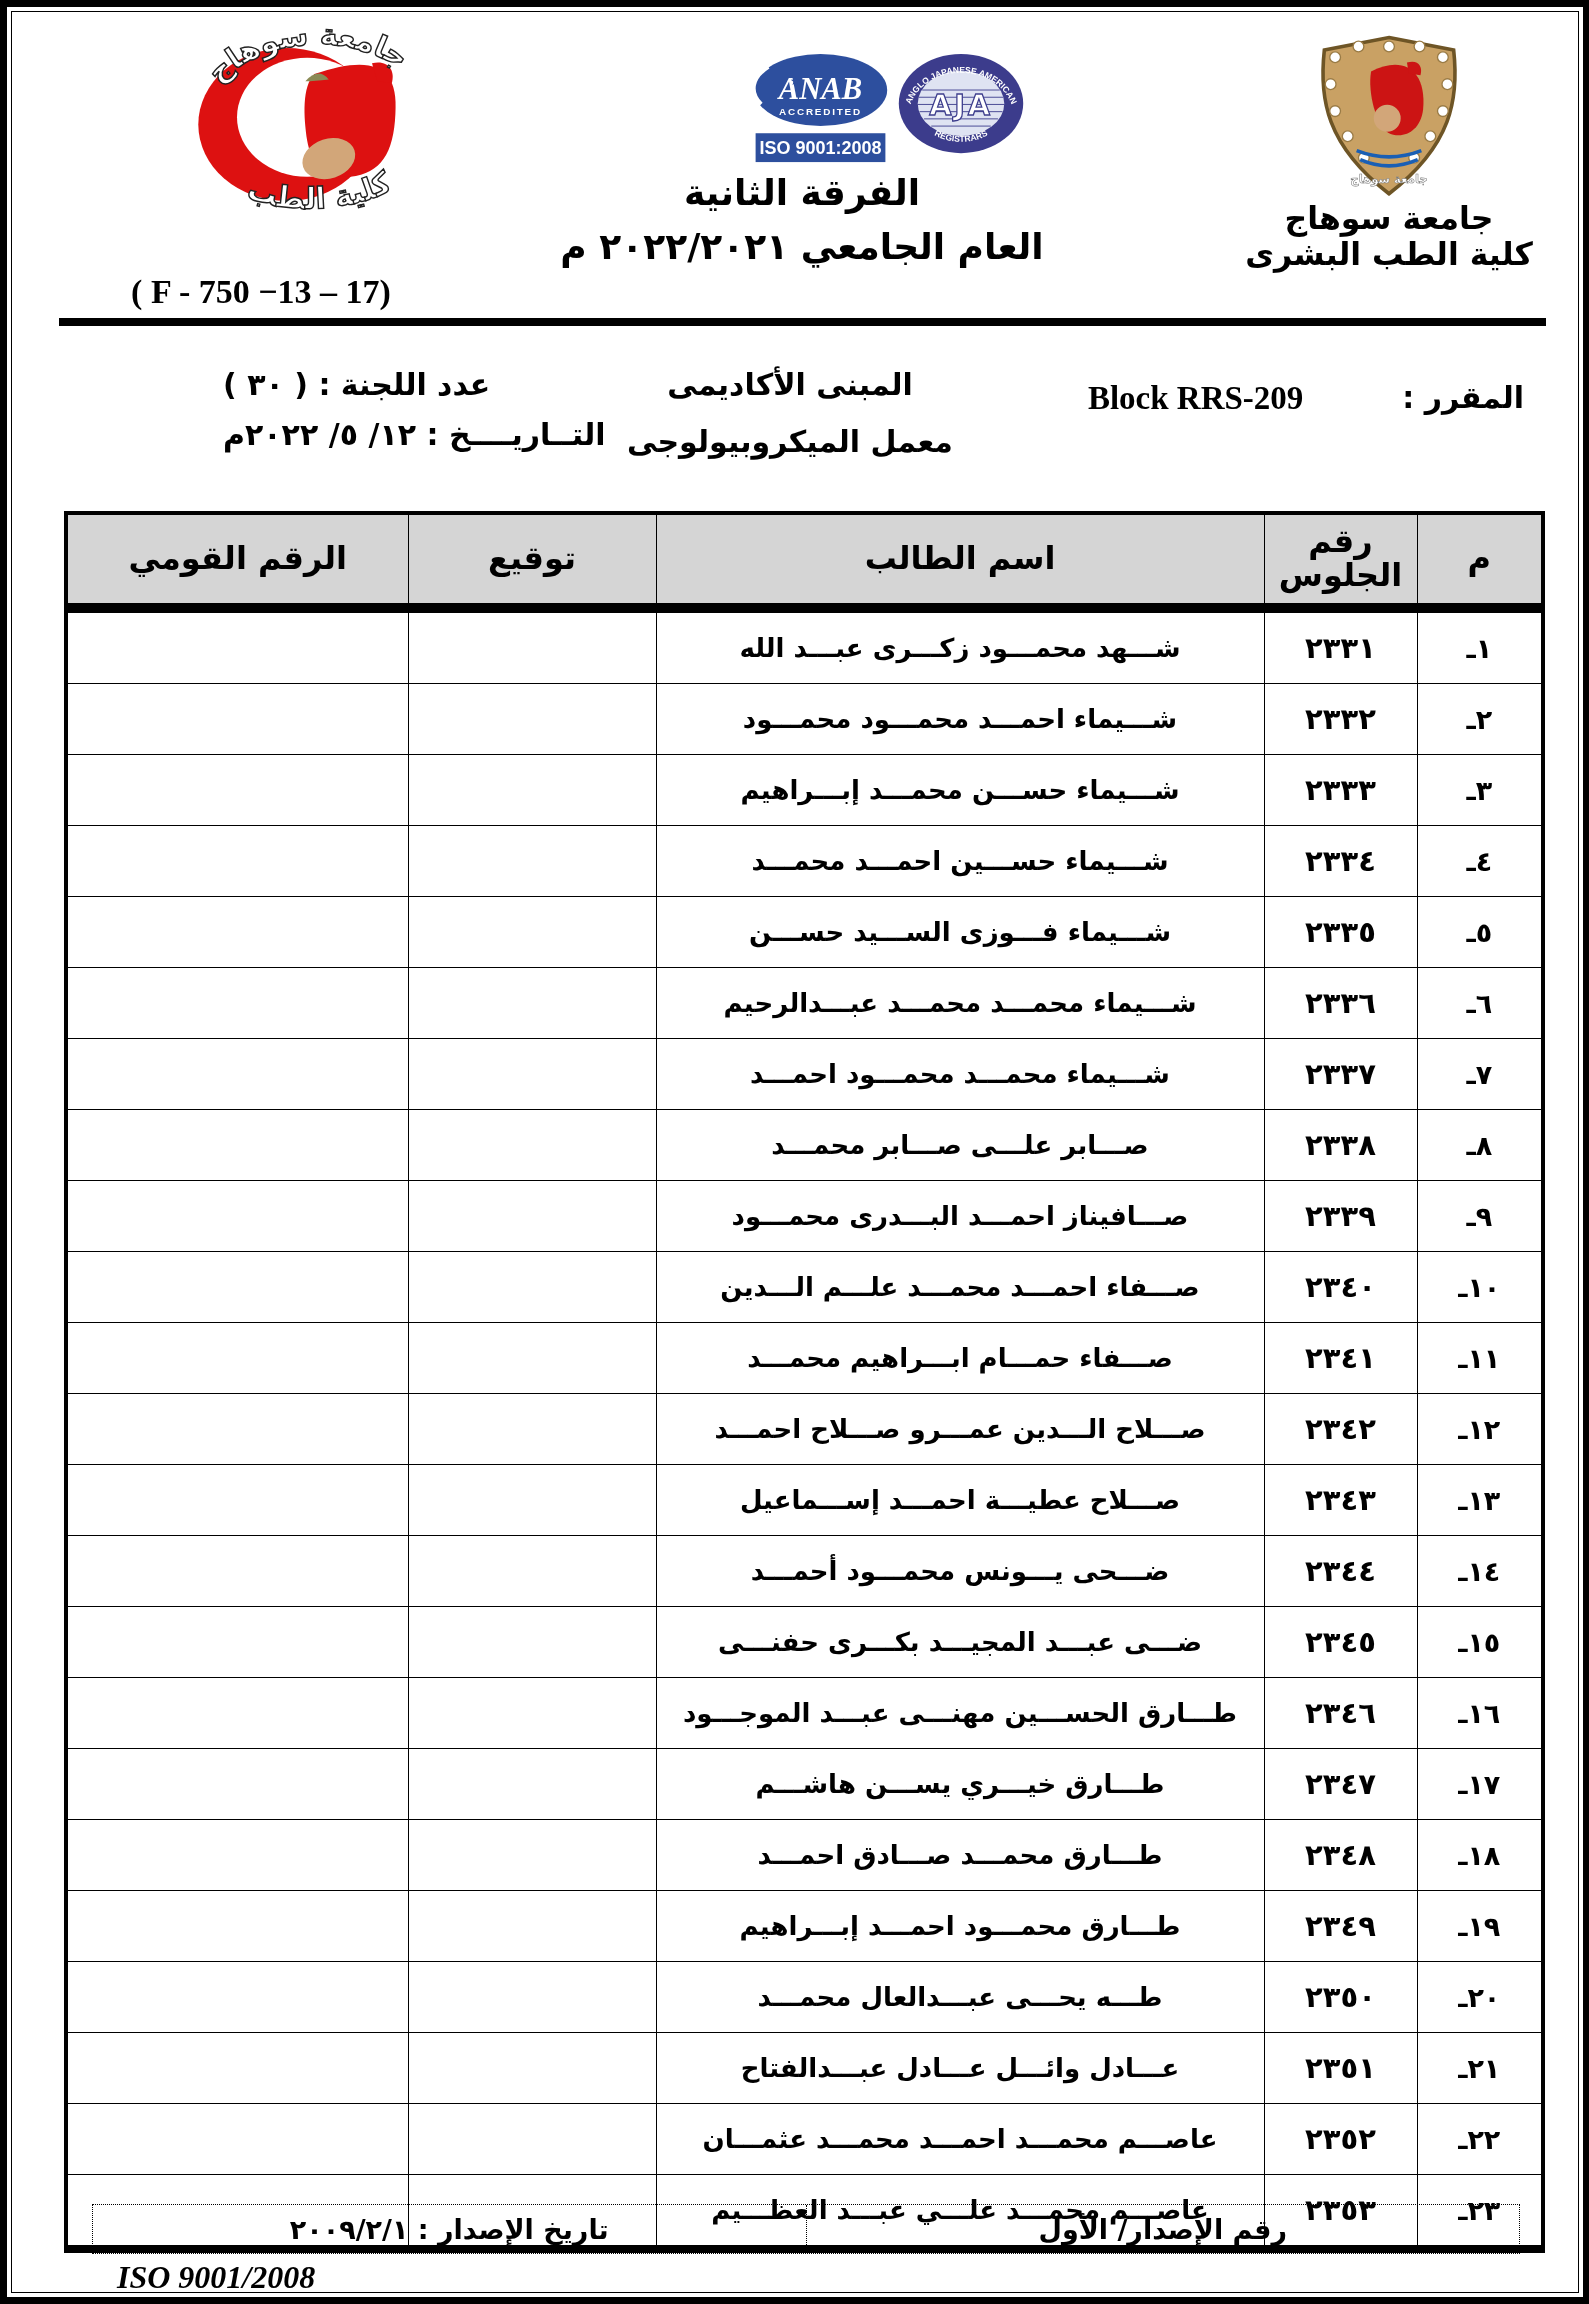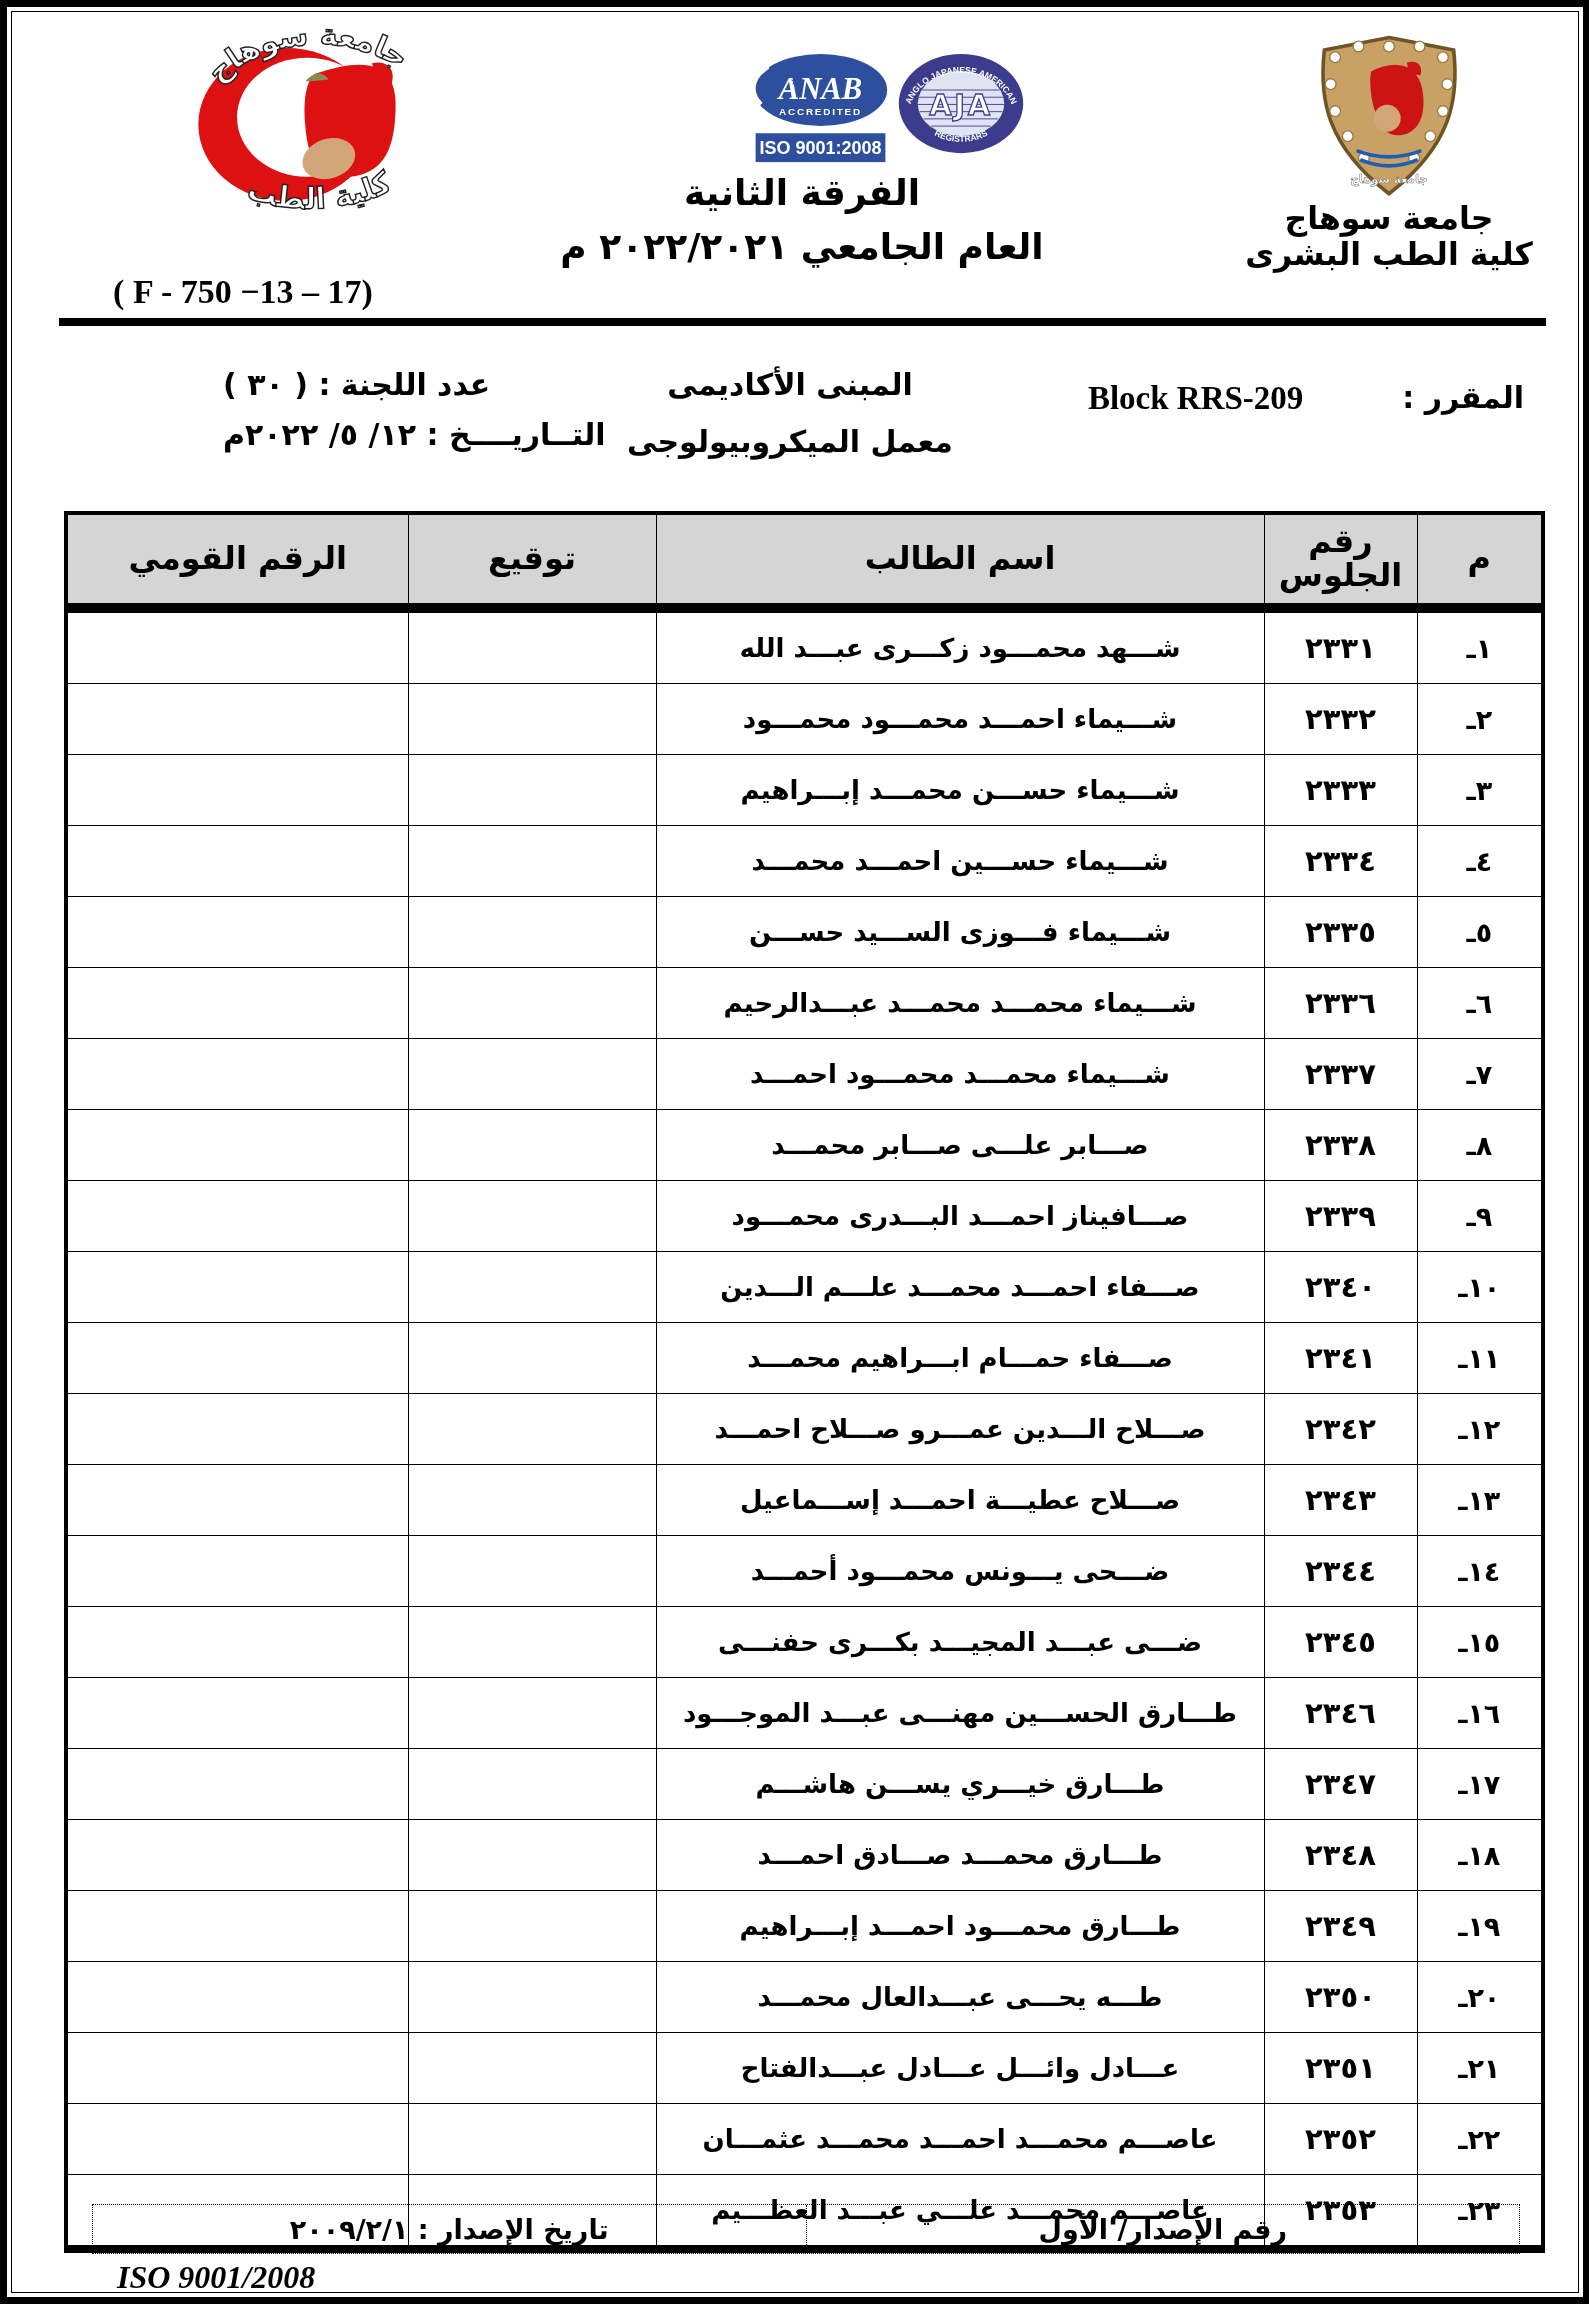--- a/index.html
+++ b/index.html
@@ -7,21 +7,21 @@
         border:7.2px solid #000;box-sizing:border-box;overflow:hidden;
         font-family:"DejaVu Sans",sans-serif;color:#000;}
   .inner-frame{position:absolute;inset:3.6px;border:1.8px solid #000;pointer-events:none;}
   .abs{position:absolute;}
   .ar{direction:rtl;font-weight:bold;}
   .latin-serif{font-family:"Liberation Serif",serif;font-weight:bold;}
 
   
   .logo-left{left:95px;top:20px;width:405px;height:194px;}
   .dept-line{left:41px;top:219px;width:441px;text-align:center;font-size:31px;}
-  .form-code{left:38px;top:266px;width:396px;text-align:center;font-size:34px;direction:ltr;}
+  .form-code{left:56px;top:266px;width:396px;text-align:center;font-size:34px;direction:ltr;}
   .center-logos{left:704px;top:45px;width:288px;height:117px;display:flex;gap:8px;align-items:flex-start;margin-left:41px;}
   .grade-line{left:570px;top:165px;width:450px;text-align:center;font-size:36px;}
   .year-line{left:534px;top:219px;width:522px;text-align:center;font-size:36px;}
   .crest{left:1294px;top:25px;width:176px;height:169px;}
   .univ-line{left:1220px;top:193px;width:324px;text-align:center;font-size:31.5px;}
   .fac-line{left:1220px;top:229px;width:324px;text-align:center;font-size:31.5px;}
   .header-divider{left:52px;top:311px;width:1487px;height:8px;background:#000;}
 
   
   .info-right{right:59px;top:358px;width:594px;text-align:right;}

